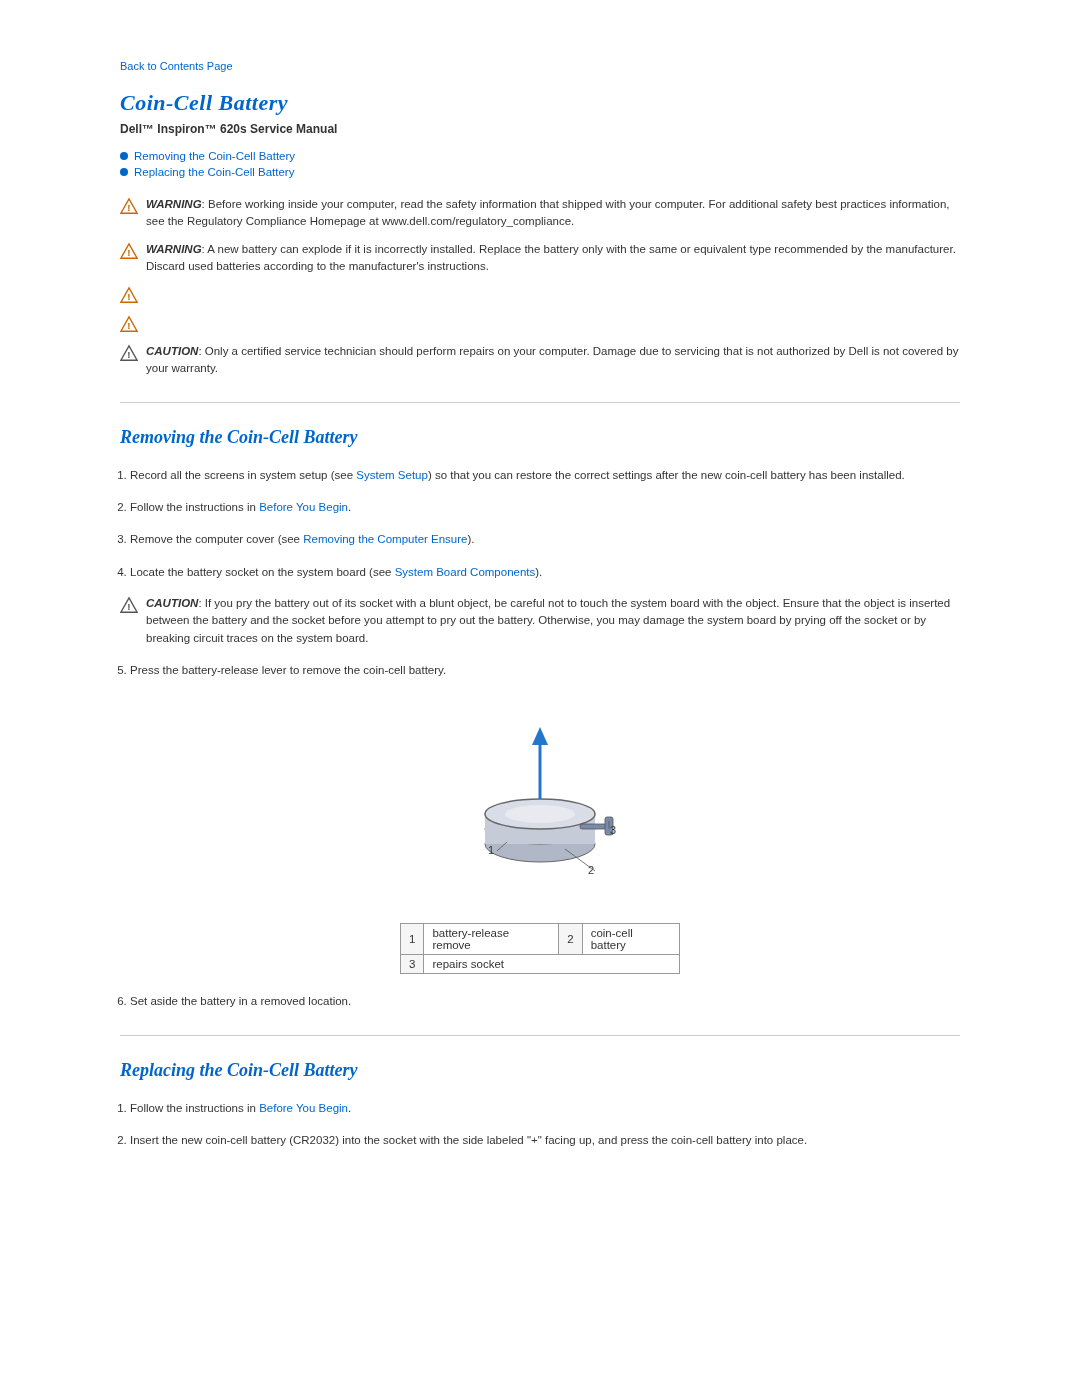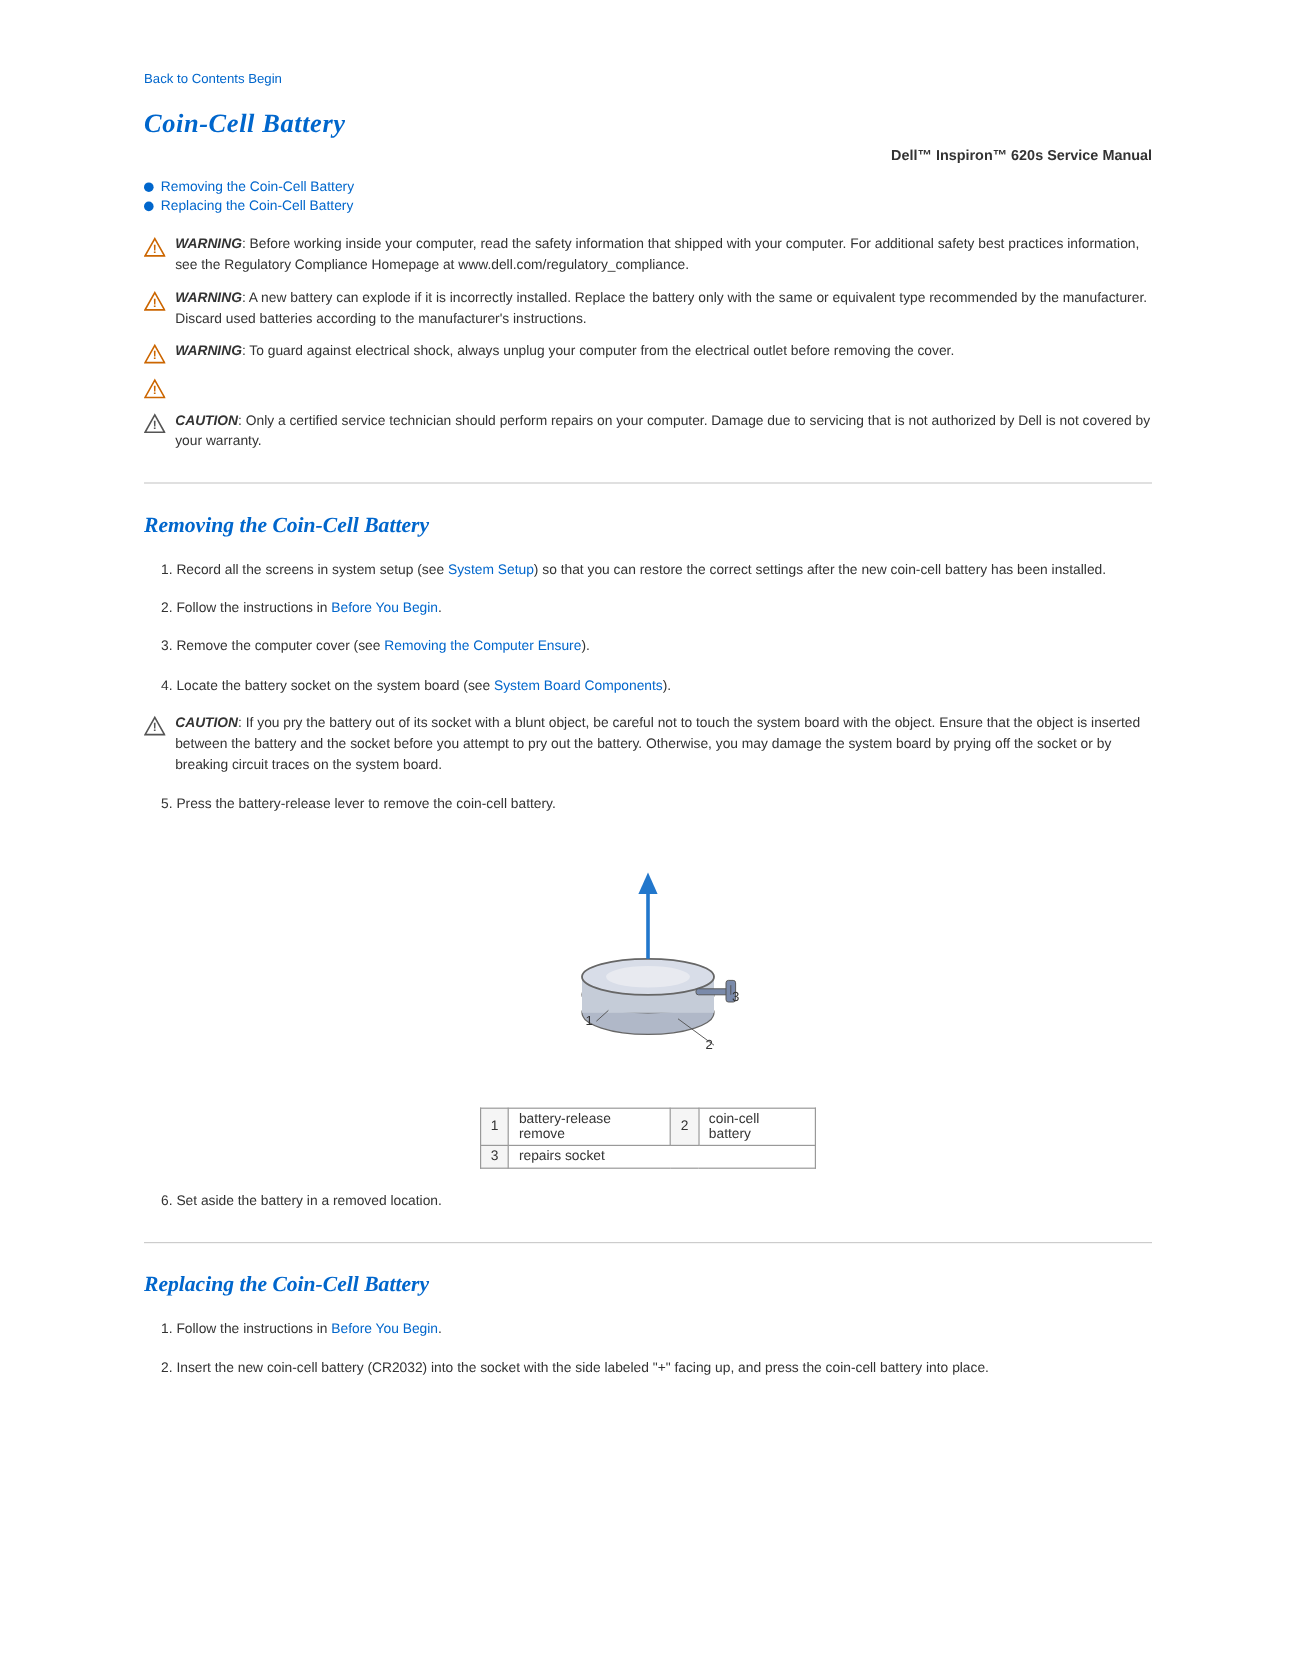--- a/index.html
+++ b/index.html
@@ -28,21 +28,20 @@
       font-style: italic;
       letter-spacing: 0.5px;
       margin-bottom: 6px;
     }
 
     .manual-title {
       font-size: 12px;
       font-weight: bold;
       color: #333;
       margin-bottom: 14px;
-      text-align: right;
     }
 
     .toc-links {
       margin-bottom: 18px;
     }
     .toc-link-item {
       display: flex;
       align-items: center;
       margin-bottom: 4px;
       font-size: 11.5px;
@@ -92,21 +91,21 @@
 
     .section-title {
       font-size: 18px;
       color: #0066cc;
       font-family: Georgia, serif;
       font-style: italic;
       margin-bottom: 18px;
     }
 
     .steps-list {
-      margin-left: 27px;
+      margin-left: 10px;
       margin-bottom: 14px;
     }
     .step-item {
       margin-bottom: 14px;
       font-size: 11.5px;
       line-height: 1.6;
     }
 
     .diagram-area {
       display: flex;
@@ -126,21 +125,21 @@
     }
     .parts-table .num-cell {
       width: 20px;
       text-align: center;
       background: #f5f5f5;
     }
   </style>
 </head>
 <body>
 
-<a class="back-link" href="#">Back to Contents Begin</a>
+<a class="back-link" href="#">Back to Contents Page</a>
 
 <h1 class="page-title">Coin-Cell Battery</h1>
 
 <div class="manual-title">Dell™ Inspiron™ 620s Service Manual</div>
 
 <div class="toc-links">
   <div class="toc-link-item">
     <span class="bullet-circle"></span>
     <a href="#removing">Removing the Coin-Cell Battery</a>
   </div>
@@ -164,21 +163,20 @@
     <text x="10" y="15" text-anchor="middle" font-size="11" font-weight="bold" fill="#cc6600">!</text>
   </svg>
   <span><span class="warning-label">WARNING</span>: A new battery can explode if it is incorrectly installed. Replace the battery only with the same or equivalent type recommended by the manufacturer. Discard used batteries according to the manufacturer's instructions.</span>
 </div>
 
 <div class="warning-block">
   <svg class="warning-icon" viewBox="0 0 20 20">
     <polygon points="10,2 19,18 1,18" fill="none" stroke="#cc6600" stroke-width="1.5"></polygon>
     <text x="10" y="15" text-anchor="middle" font-size="11" font-weight="bold" fill="#cc6600">!</text>
   </svg>
-  <span><span class="warning-label">WARNING</span>: To guard against electrical shock, always unplug your computer from the electrical outlet before removing the cover.</span>
 </div>
 
 <div class="warning-block">
   <svg class="warning-icon" viewBox="0 0 20 20">
     <polygon points="10,2 19,18 1,18" fill="none" stroke="#cc6600" stroke-width="1.5"></polygon>
     <text x="10" y="15" text-anchor="middle" font-size="11" font-weight="bold" fill="#cc6600">!</text>
   </svg>
 </div>
 
 <div class="warning-block">

